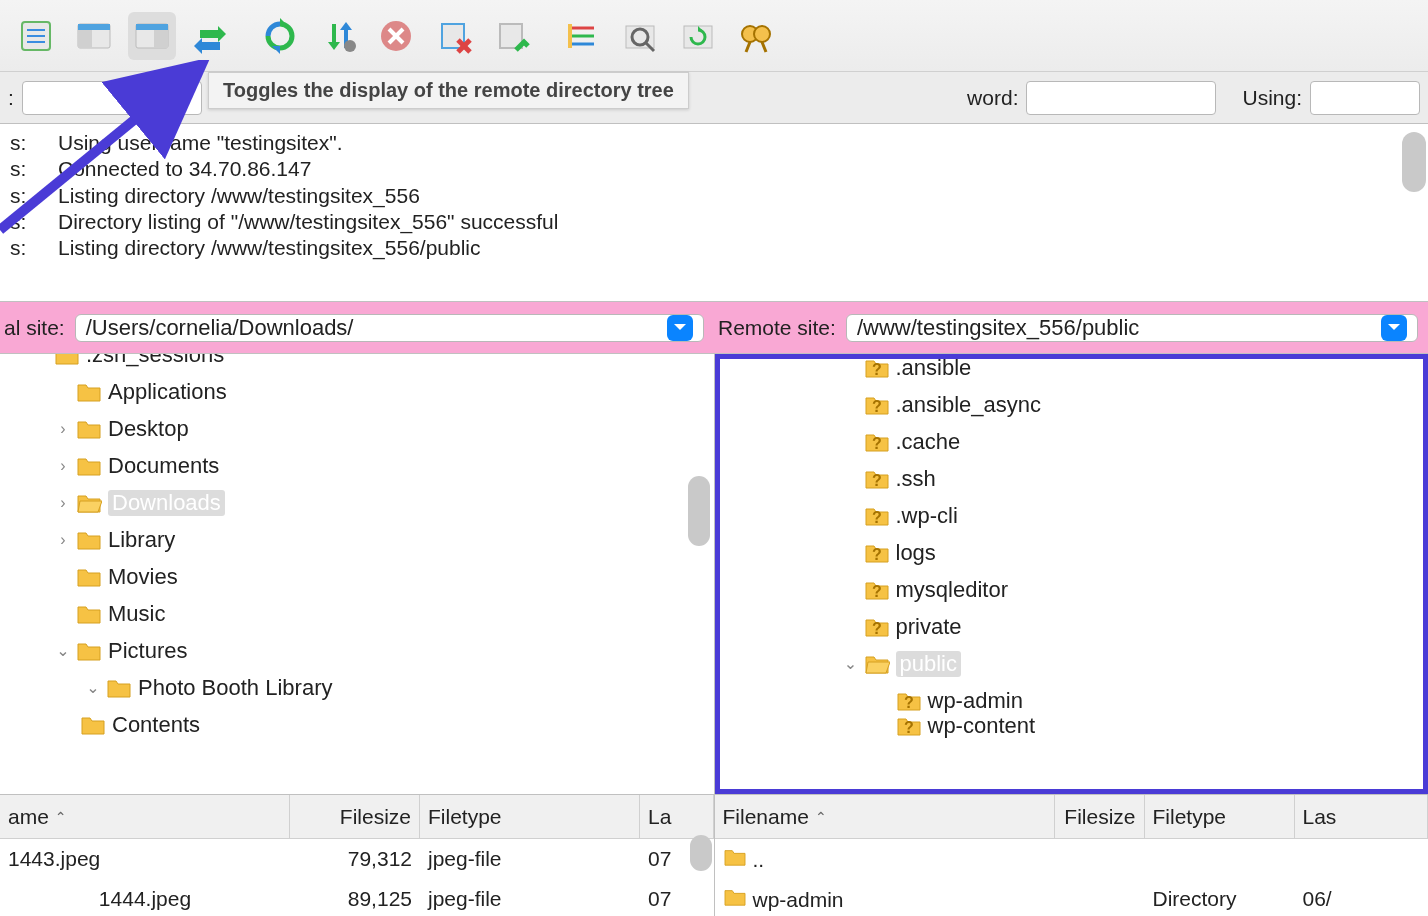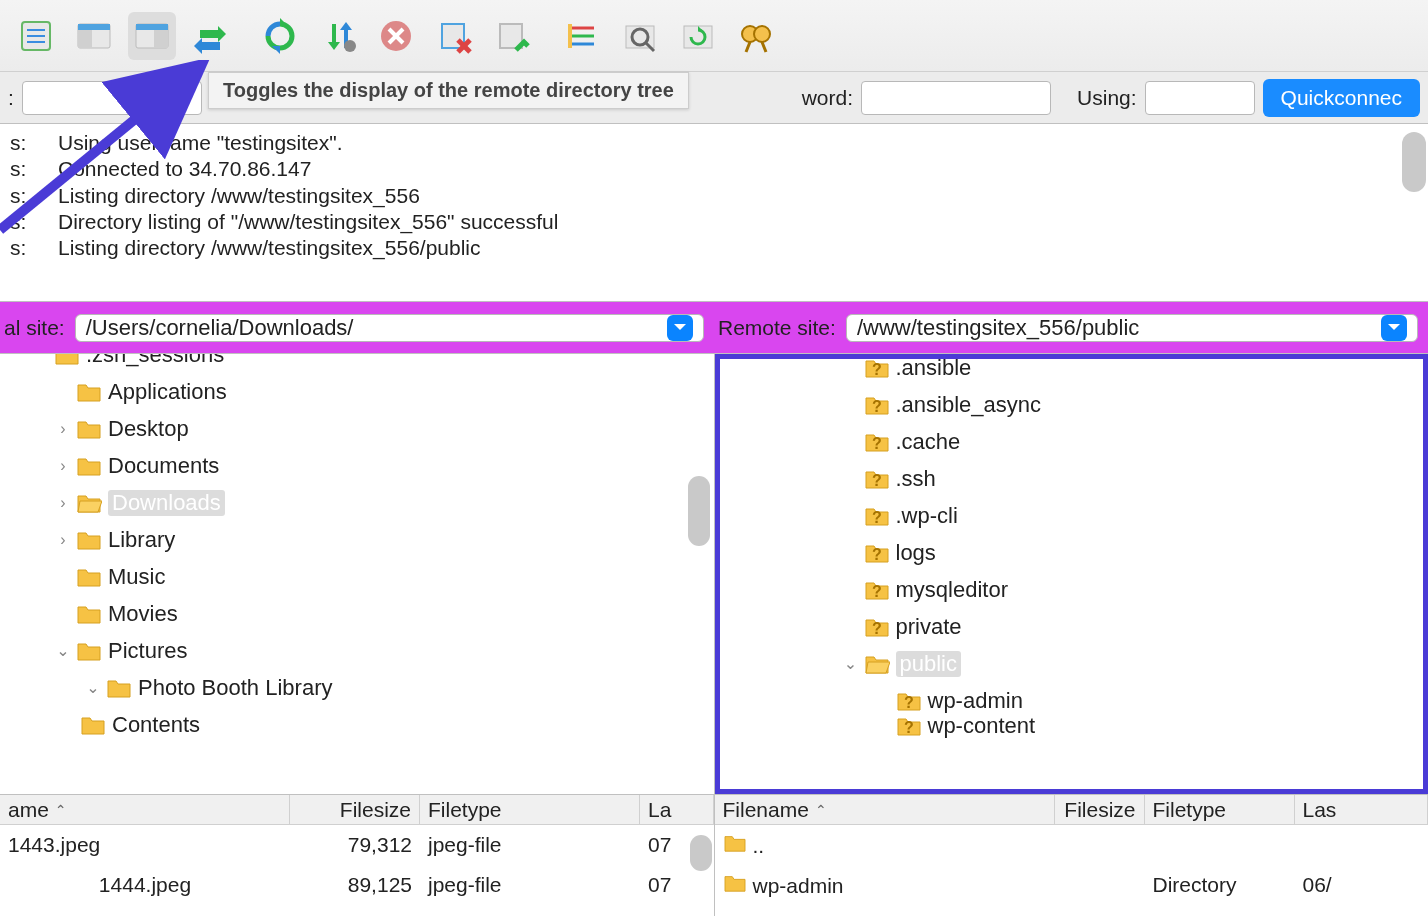--- a/index.html
+++ b/index.html
@@ -98,21 +98,21 @@
   position:relative;
 }
 .log-line { white-space:pre; }
 .log-line .lbl { display:inline-block; width:48px; }
 .log-scroll { position:absolute; right:2px; top:8px; width:24px; height:60px; background:#c9c9c9; border-radius:12px;}
 
 
 .sites-row {
   display:flex;
   height:52px;
-  background:#d946ef;
+  background:#f9a8d4;
   border-bottom:1px solid #c0c0c0;
 }
 .site-label {
   display:flex; align-items:center;
   padding:0 10px 0 4px;
   font-size:21px;
 }
 .site-box {
   flex:1;
   display:flex;
@@ -173,21 +173,21 @@
 .pane-right .tree li.lvl1 { padding-left:140px; }
 
 .left-scroll {position:absolute; right:4px; top:122px; width:22px; height:70px; background:#c9c9c9; border-radius:11px;}
 
 
 .tables { display:flex; height:122px; border-top:1px solid #c0c0c0;}
 .tbl { flex:1; overflow:hidden; font-size:21px; }
 .tbl-left{border-right:1px solid #c0c0c0;}
 .thead {
   display:flex;
-  height:30px;
+  height:44px;
   background:#f0f0f0;
   border-bottom:1px solid #d0d0d0;
   align-items:center;
 }
 .th {
   padding:0 8px;
   border-right:1px solid #d0d0d0;
   height:100%;
   display:flex; align-items:center;
 }
@@ -317,21 +317,20 @@
 <div class="tooltip">Toggles the display of the remote directory tree</div>
 
 <div class="conn-row">
   <span class="conn-label">:</span>
   <input class="conn-input" style="width: 180px;">
   <div style="flex:1"></div>
   <span class="conn-label">word:</span>
   <input class="conn-input" style="width: 190px;" type="password">
   <span class="conn-label" style="margin-left:18px">Using:</span>
   <input class="conn-input" style="width: 110px;">
-  <button class="quick-btn">Quickconnec</button>
 </div>
 
 <div class="log">
   <div id="log-lines">
       <div class="log-line"><span class="lbl">s:</span>Using username "testingsitex".</div>
       <div class="log-line"><span class="lbl">s:</span>Connected to 34.70.86.147</div>
       <div class="log-line"><span class="lbl">s:</span>Listing directory /www/testingsitex_556</div>
       <div class="log-line"><span class="lbl">s:</span>Directory listing of "/www/testingsitex_556" successful</div>
       <div class="log-line"><span class="lbl">s:</span>Listing directory /www/testingsitex_556/public</div>
     </div>
@@ -413,30 +412,30 @@
           </span>
           <span>Library</span>
         </li>
         <li>
           <span class="chev"></span>
           <span class="fold-icon">
             <svg viewBox="0 0 26 22">
               <path d="M2 4 L10 4 L12 7 L24 7 L24 20 L2 20 Z" fill="#f6c244" stroke="#d6a020"></path>
             </svg>
           </span>
+          <span>Movies</span>
+        </li>
+        <li>
+          <span class="chev"></span>
+          <span class="fold-icon">
+            <svg viewBox="0 0 26 22">
+              <path d="M2 4 L10 4 L12 7 L24 7 L24 20 L2 20 Z" fill="#f6c244" stroke="#d6a020"></path>
+            </svg>
+          </span>
           <span>Music</span>
-        </li>
-        <li>
-          <span class="chev"></span>
-          <span class="fold-icon">
-            <svg viewBox="0 0 26 22">
-              <path d="M2 4 L10 4 L12 7 L24 7 L24 20 L2 20 Z" fill="#f6c244" stroke="#d6a020"></path>
-            </svg>
-          </span>
-          <span>Movies</span>
         </li>
         <li>
           <span class="chev">⌄</span>
           <span class="fold-icon">
             <svg viewBox="0 0 26 22">
               <path d="M2 4 L10 4 L12 7 L24 7 L24 20 L2 20 Z" fill="#f6c244" stroke="#d6a020"></path>
             </svg>
           </span>
           <span>Pictures</span>
         </li>

